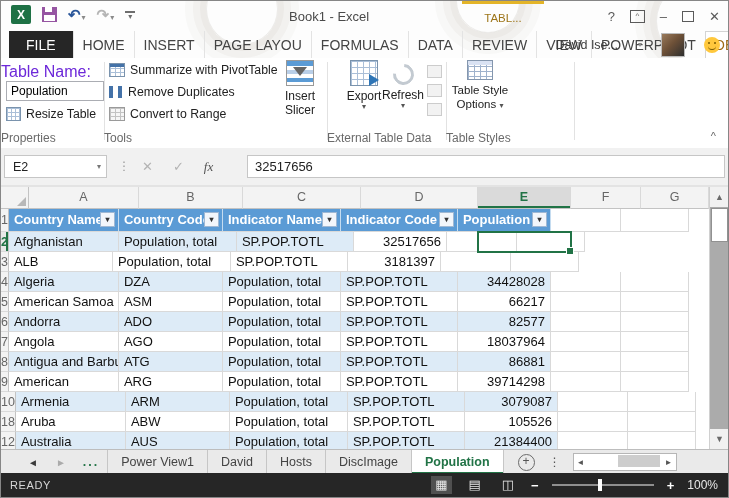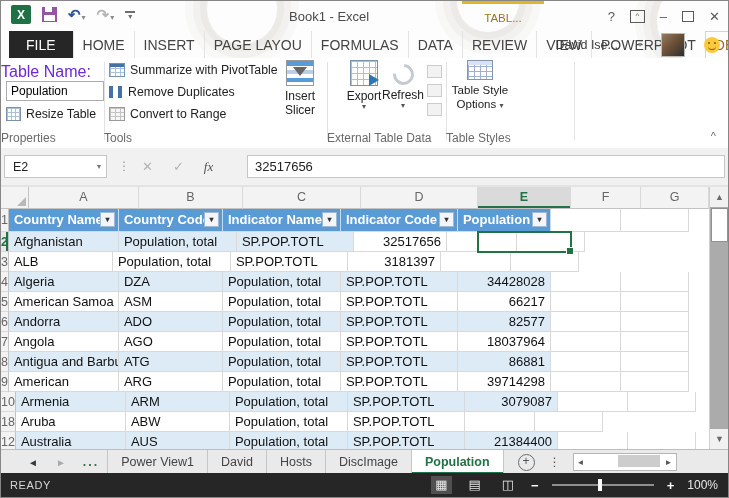--- a/index.html
+++ b/index.html
@@ -426,20 +426,21 @@
       <div class="gc ecell wf"></div>
       <div class="gc ecell wg"></div>
     </div>
 
     <div class="grow h20">
       <div class="gc gut">18</div>
       <div class="gc tcell wa">Aruba</div>
       <div class="gc tcell wb">ABW</div>
       <div class="gc tcell wc">Population, total</div>
       <div class="gc tcell wd">SP.POP.TOTL</div>
+      <div class="gc tcell we num">105526</div>
       <div class="gc ecell wf"></div>
       <div class="gc ecell wg"></div>
     </div>
 
     <div class="grow h20 band">
       <div class="gc gut">12</div>
       <div class="gc tcell wa">Australia</div>
       <div class="gc tcell wb">AUS</div>
       <div class="gc tcell wc">Population, total</div>
       <div class="gc tcell wd">SP.POP.TOTL</div>

